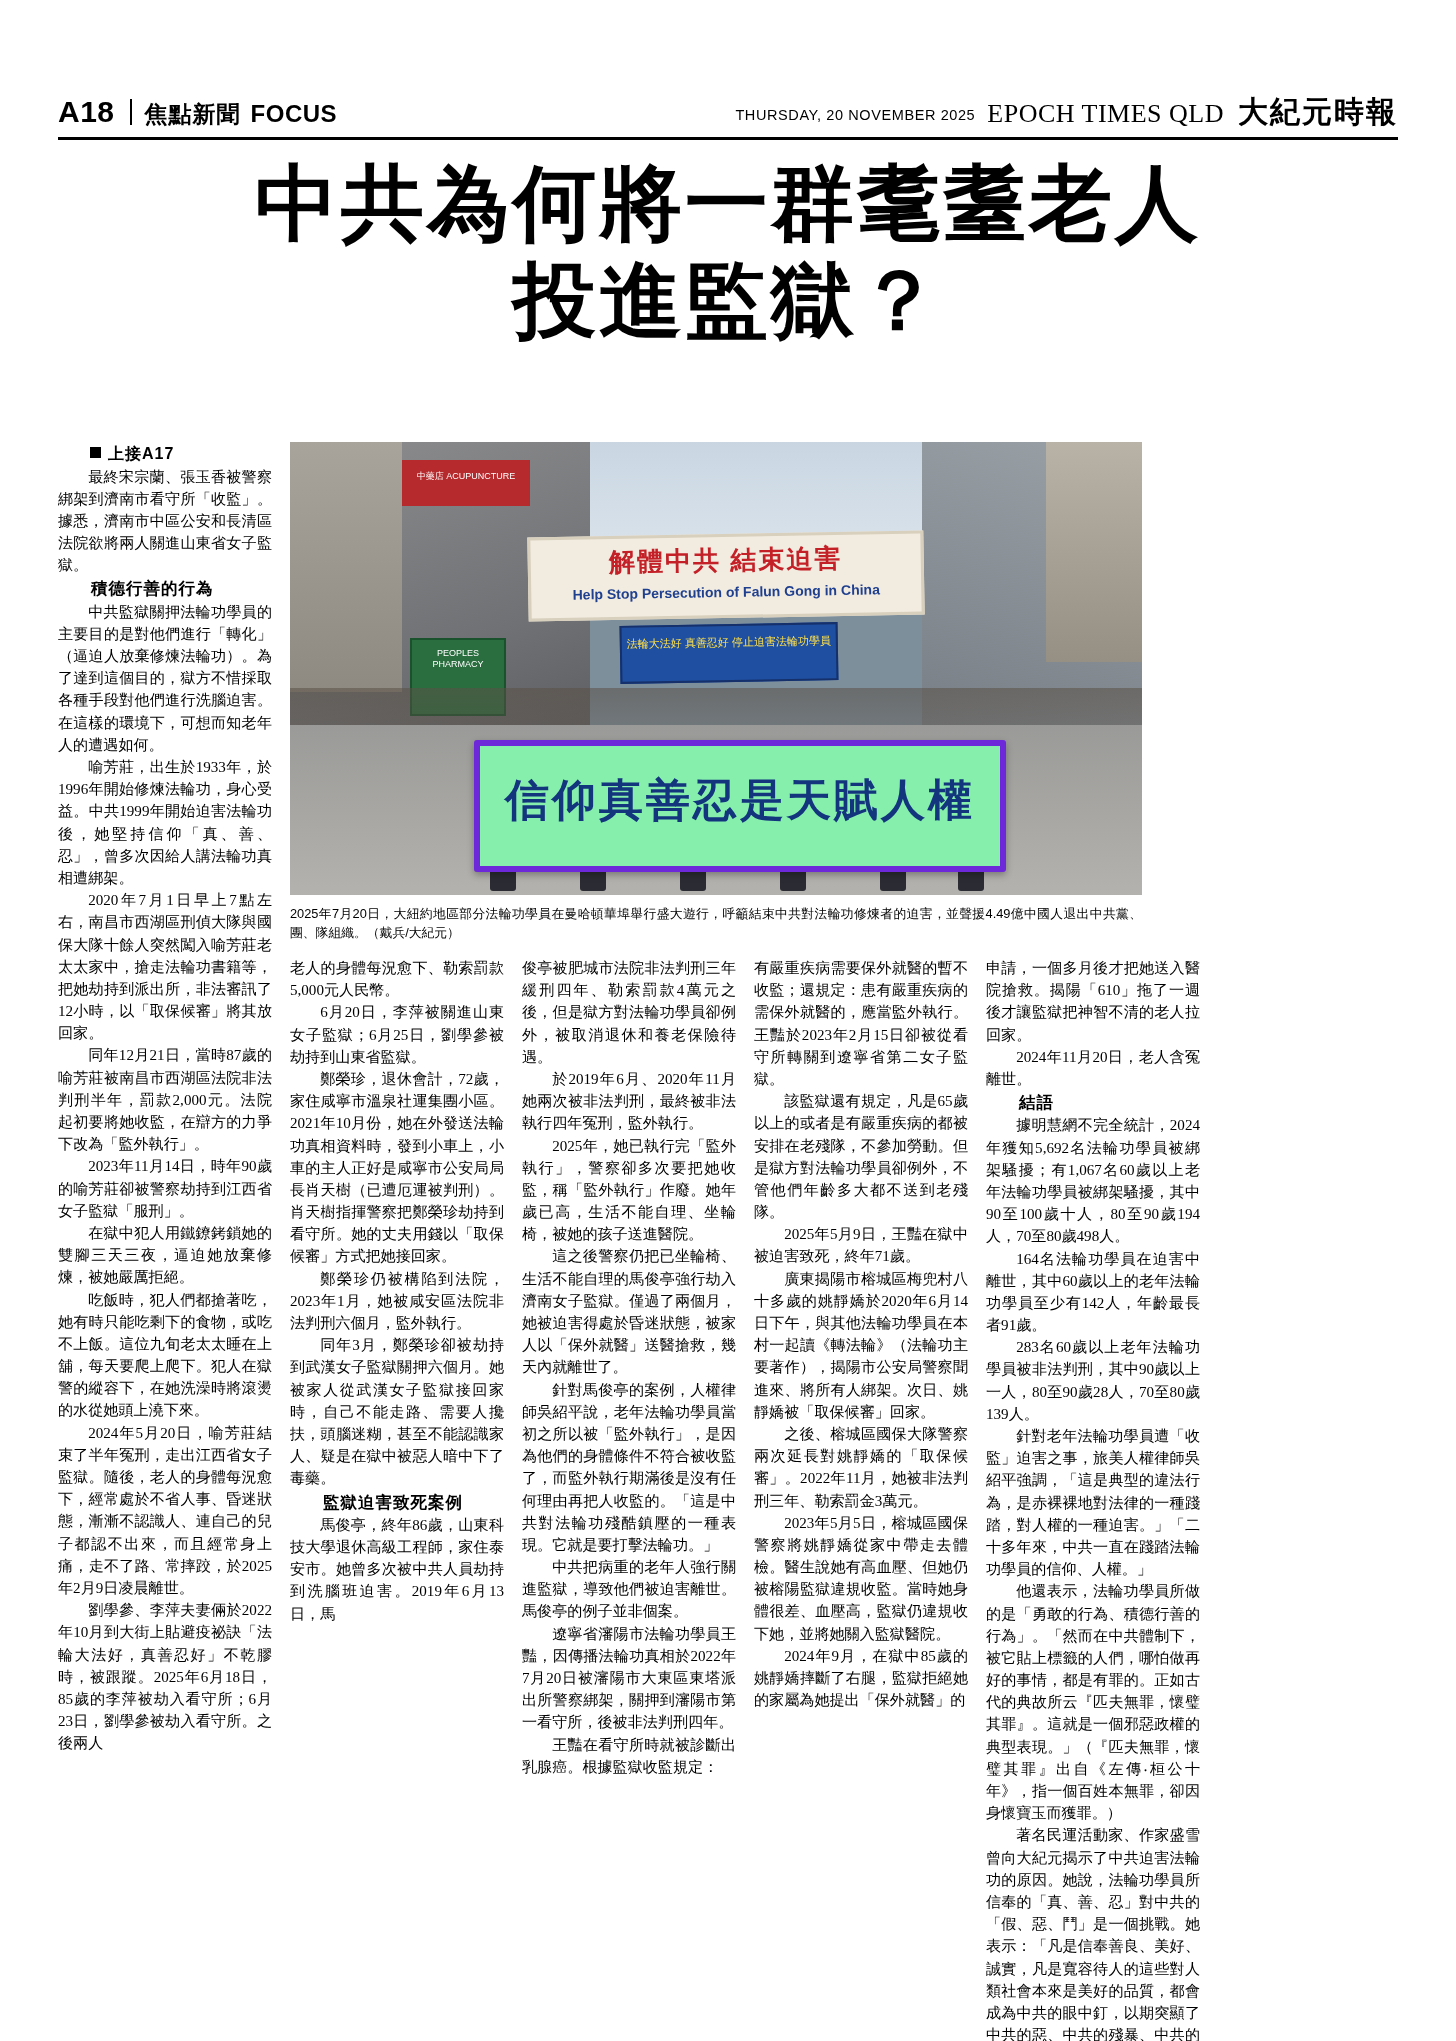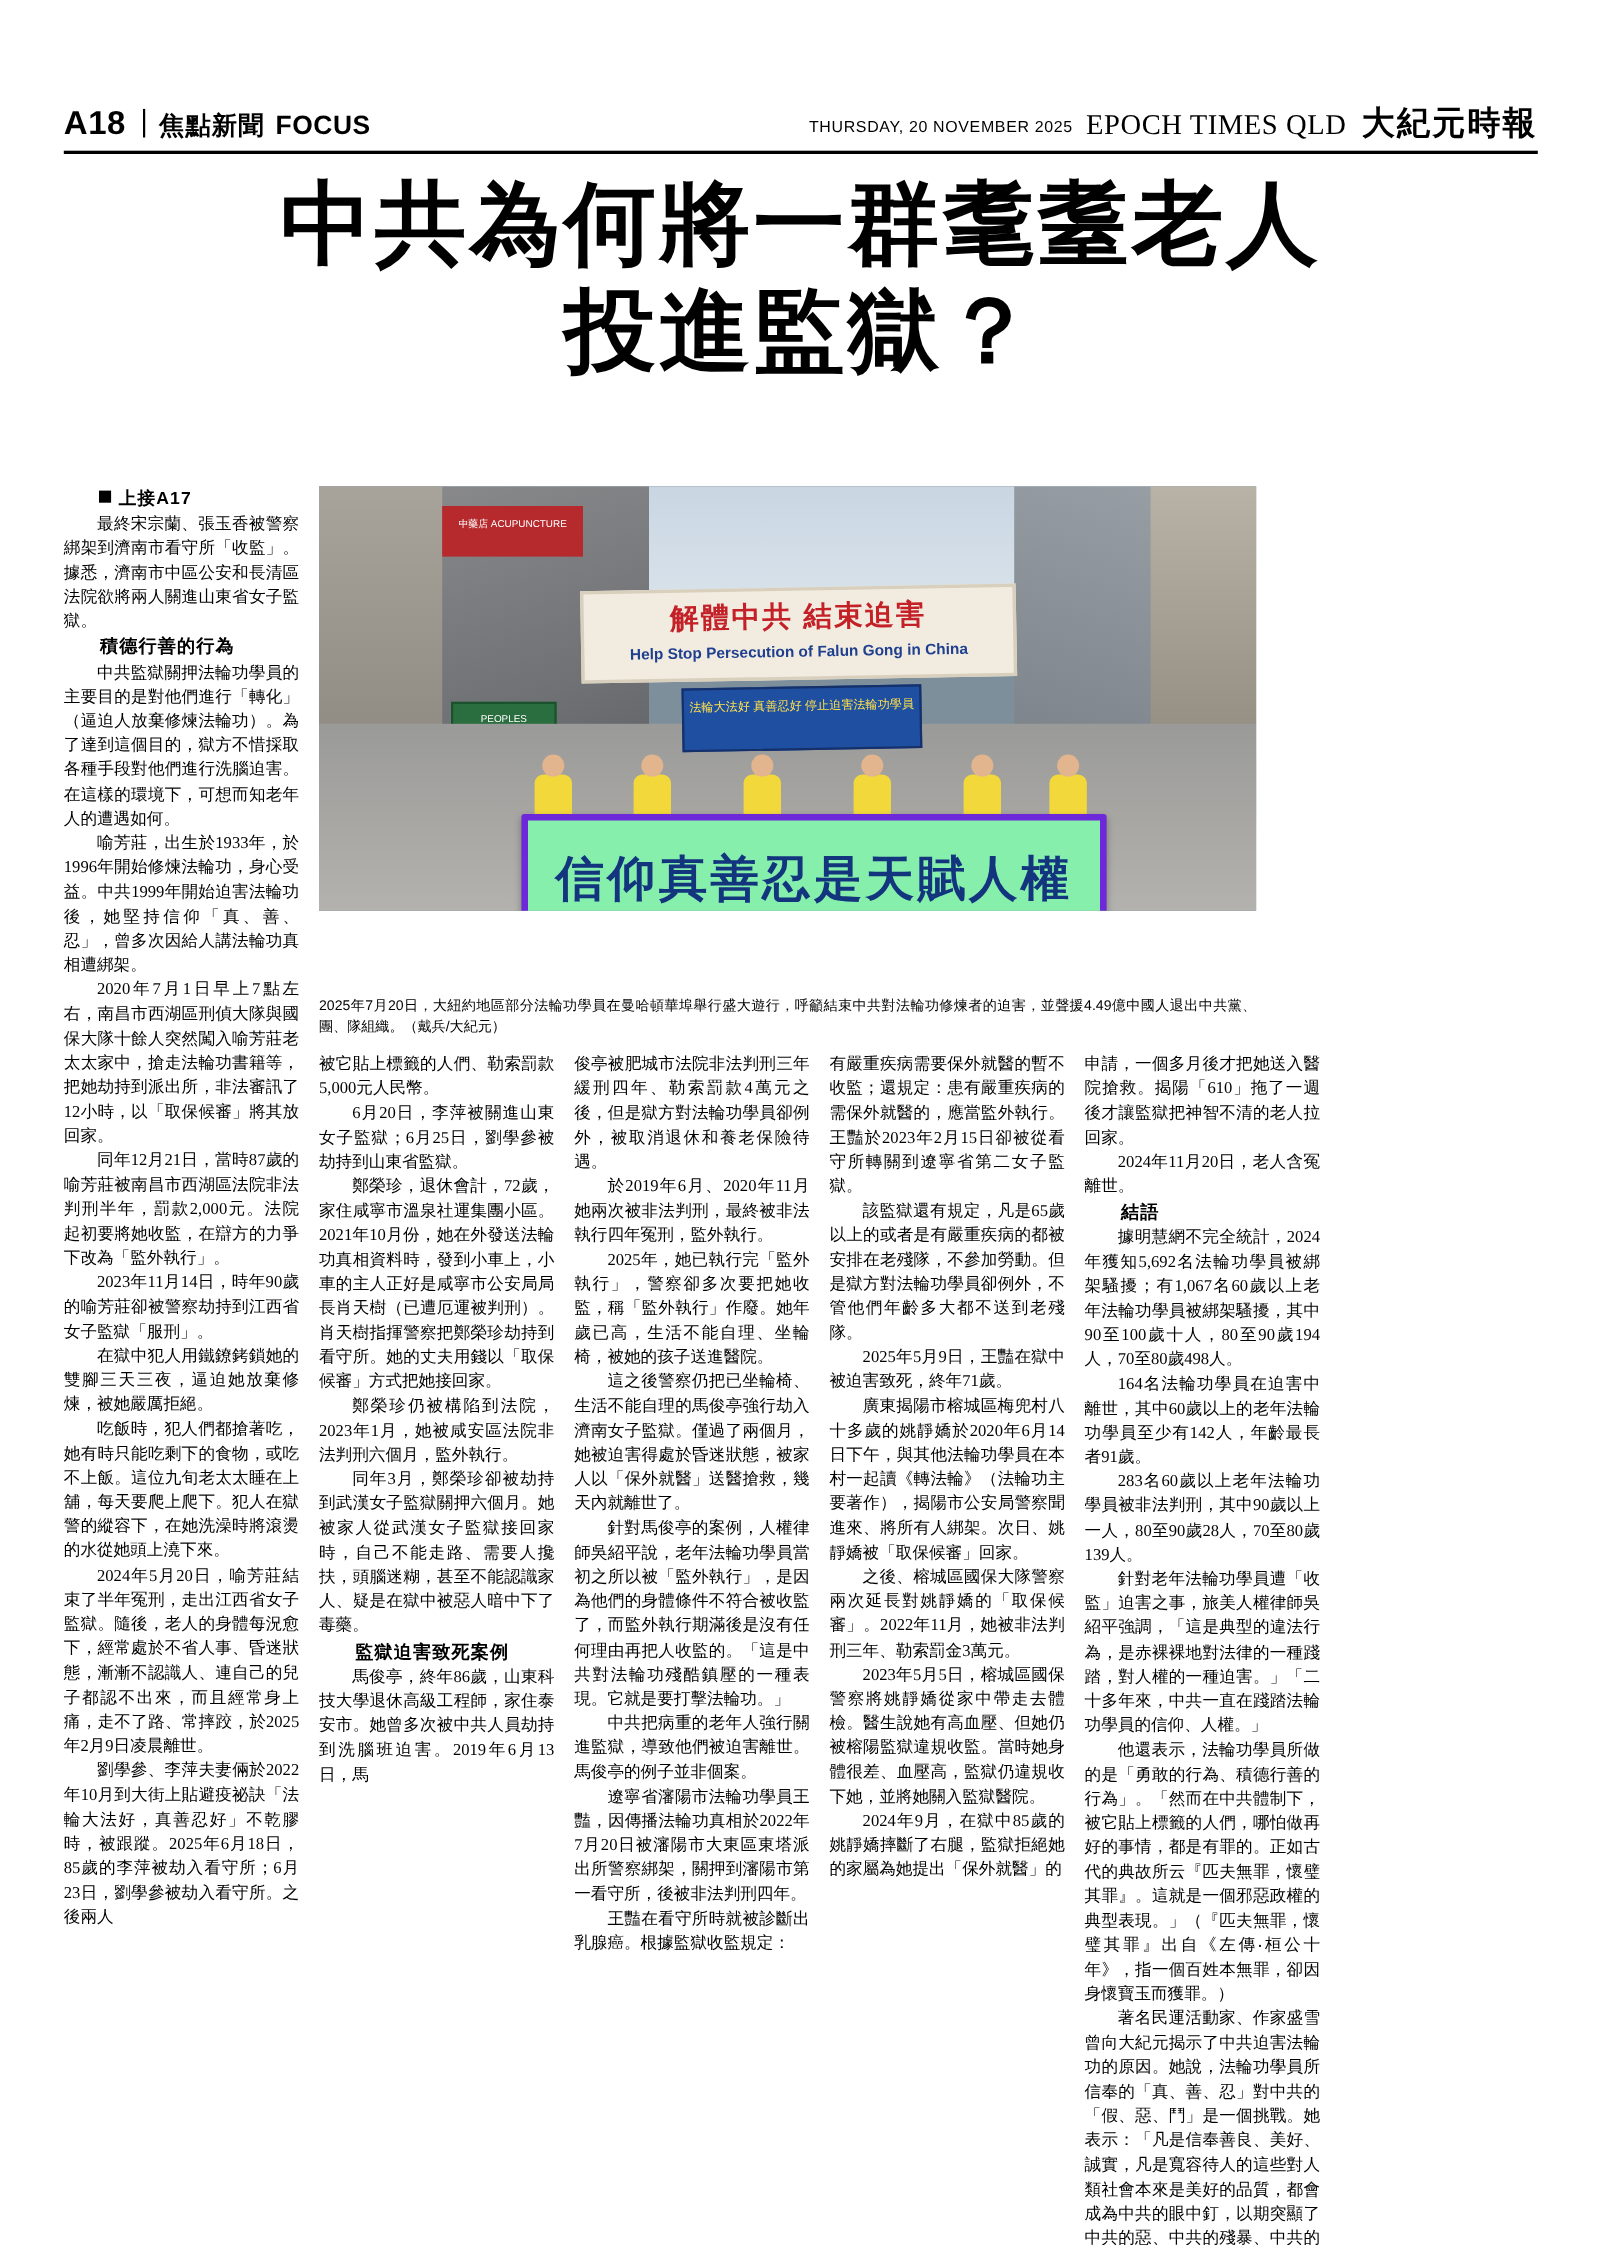--- a/index.html
+++ b/index.html
@@ -167,21 +167,21 @@
     position: absolute;
     left: 290px;
     top: 442px;
     width: 852px;
     height: 500px;
   }
   .photo {
     position: absolute;
     left: 0; top: 0;
     width: 852px;
-    height: 386px;
+    height: 453px;
     overflow: hidden;
     background: #7e8f9c;
   }
   .caption {
     position: absolute;
     left: 0;
     top: 463px;
     width: 852px;
     font-family: "Liberation Sans", sans-serif;
     font-size: 12.8px;
@@ -358,21 +358,21 @@
       <p>2020年7月1日早上7點左右，南昌市西湖區刑偵大隊與國保大隊十餘人突然闖入喻芳莊老太太家中，搶走法輪功書籍等，把她劫持到派出所，非法審訊了12小時，以「取保候審」將其放回家。</p>
       <p>同年12月21日，當時87歲的喻芳莊被南昌市西湖區法院非法判刑半年，罰款2,000元。法院起初要將她收監，在辯方的力爭下改為「監外執行」。</p>
       <p>2023年11月14日，時年90歲的喻芳莊卻被警察劫持到江西省女子監獄「服刑」。</p>
       <p>在獄中犯人用鐵鐐銬鎖她的雙腳三天三夜，逼迫她放棄修煉，被她嚴厲拒絕。</p>
       <p>吃飯時，犯人們都搶著吃，她有時只能吃剩下的食物，或吃不上飯。這位九旬老太太睡在上舖，每天要爬上爬下。犯人在獄警的縱容下，在她洗澡時將滾燙的水從她頭上澆下來。</p>
       <p>2024年5月20日，喻芳莊結束了半年冤刑，走出江西省女子監獄。隨後，老人的身體每況愈下，經常處於不省人事、昏迷狀態，漸漸不認識人、連自己的兒子都認不出來，而且經常身上痛，走不了路、常摔跤，於2025年2月9日凌晨離世。</p>
       <p>劉學參、李萍夫妻倆於2022年10月到大街上貼避疫祕訣「法輪大法好，真善忍好」不乾膠時，被跟蹤。2025年6月18日，85歲的李萍被劫入看守所；6月23日，劉學參被劫入看守所。之後兩人</p>
     </div>
 
     <div class="col" id="col2">
-      <p class="noindent">被它貼上標籤的人們、勒索罰款5,000元人民幣。</p>
+      <p class="noindent">老人的身體每況愈下、勒索罰款5,000元人民幣。</p>
       <p>6月20日，李萍被關進山東女子監獄；6月25日，劉學參被劫持到山東省監獄。</p>
       <p>鄭榮珍，退休會計，72歲，家住咸寧市溫泉社運集團小區。2021年10月份，她在外發送法輪功真相資料時，發到小車上，小車的主人正好是咸寧市公安局局長肖天樹（已遭厄運被判刑）。肖天樹指揮警察把鄭榮珍劫持到看守所。她的丈夫用錢以「取保候審」方式把她接回家。</p>
       <p>鄭榮珍仍被構陷到法院，2023年1月，她被咸安區法院非法判刑六個月，監外執行。</p>
       <p>同年3月，鄭榮珍卻被劫持到武漢女子監獄關押六個月。她被家人從武漢女子監獄接回家時，自己不能走路、需要人攙扶，頭腦迷糊，甚至不能認識家人、疑是在獄中被惡人暗中下了毒藥。</p>
       <p class="sec-head">監獄迫害致死案例</p>
       <p>馬俊亭，終年86歲，山東科技大學退休高級工程師，家住泰安市。她曾多次被中共人員劫持到洗腦班迫害。2019年6月13日，馬</p>
     </div>
 
     <div class="col" id="col3">
       <p class="noindent">俊亭被肥城市法院非法判刑三年緩刑四年、勒索罰款4萬元之後，但是獄方對法輪功學員卻例外，被取消退休和養老保險待遇。</p>

